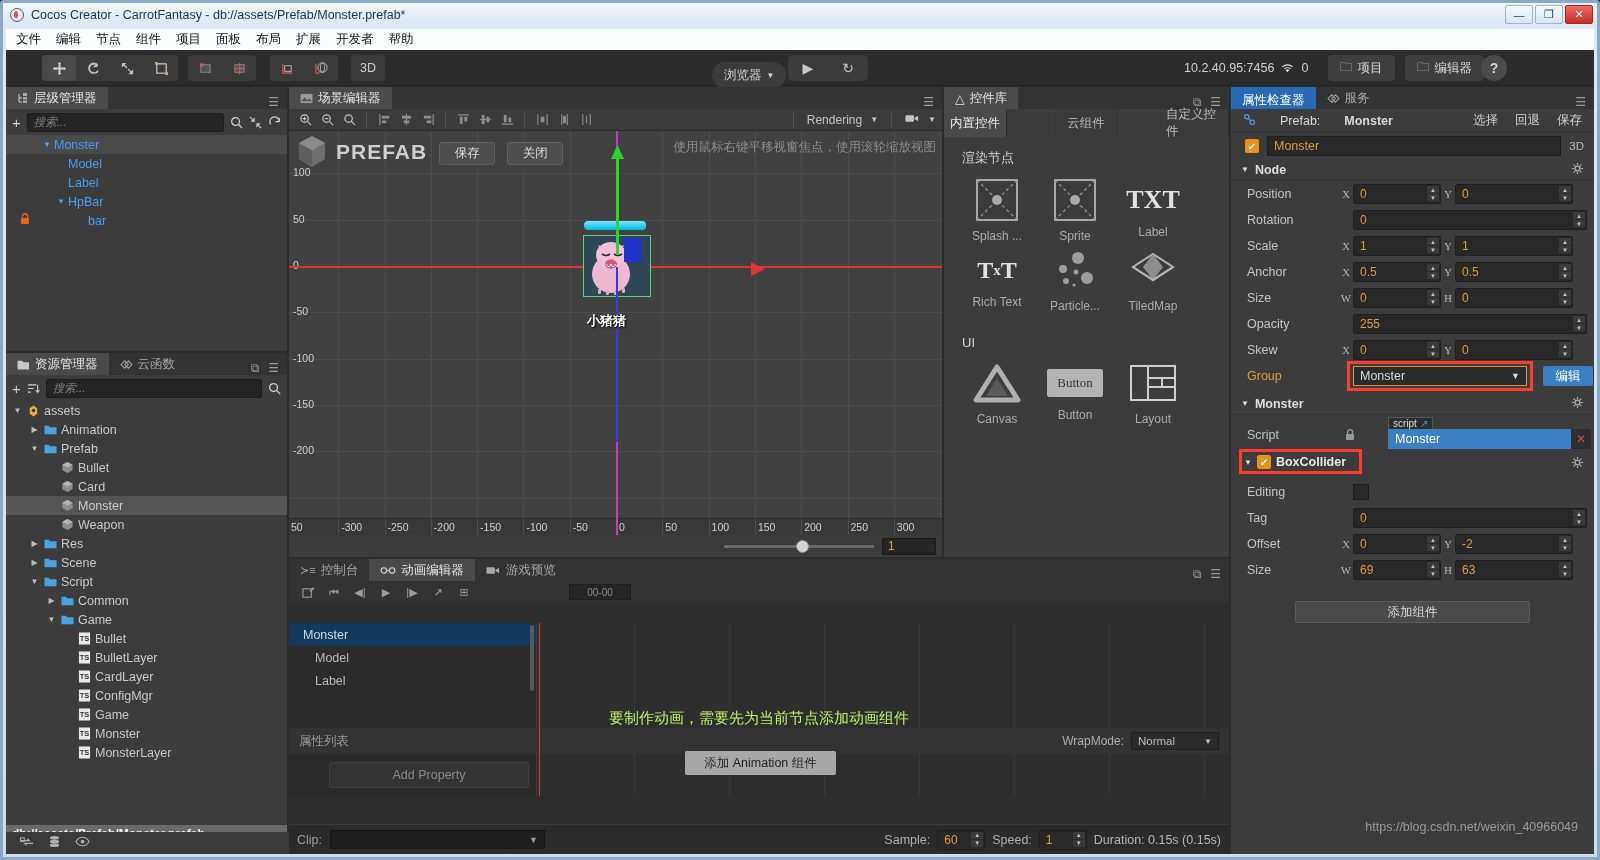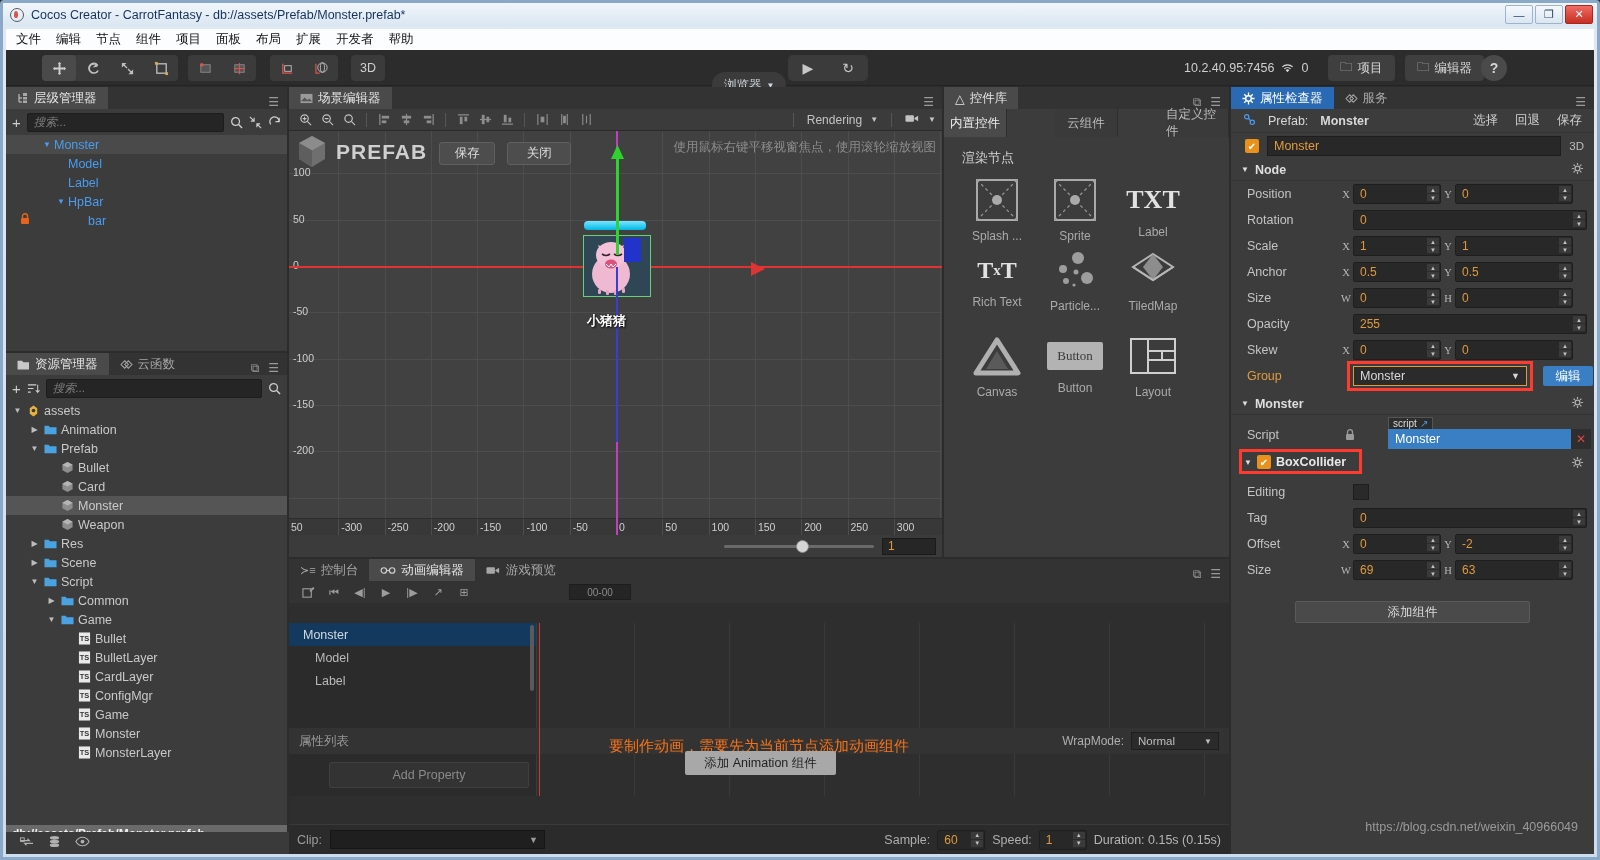--- a/index.html
+++ b/index.html
@@ -34,40 +34,40 @@
 
   
   .toolbar { position:absolute; left:0; top:0; right:0; height:36px;
     background:#2c2c2c; border-bottom:1px solid #232323; }
   .tgroup { position:absolute; top:5px; height:26px; background:#3b3b3b; border-radius:4px;
     display:flex; align-items:center; }
   .tbtn { width:34px; height:26px; display:flex; align-items:center; justify-content:center;
     color:#c6c6c6; }
   .tbtn.active { background:#4a4a4a; border-radius:4px; }
   .tbtn svg { display:block; }
-  .pill { position:absolute; top:22px; height:26px; background:#3b3b3b; border-radius:13px;
+  .pill { position:absolute; top:12px; height:26px; background:#3b3b3b; border-radius:13px;
     display:flex; align-items:center; padding:0 12px; color:#cfd6dd; font-size:12.5px; gap:5px;}
   .playgrp { position:absolute; top:5px; height:26px; background:#3b3b3b; border-radius:5px;
     display:flex; align-items:center; }
   .playgrp div { width:40px; text-align:center; color:#c7c7c7; font-size:14px; }
   .netinfo { position:absolute; top:11px; color:#cfcfcf; font-size:12.5px; display:flex;
     align-items:center; gap:7px; }
   .tb-btn { position:absolute; top:5px; height:26px; background:#3f3f3f; border-radius:4px;
     display:flex; align-items:center; gap:5px; padding:0 12px; color:#d8d8d8; font-size:12.5px;}
   .helpbtn { position:absolute; top:5px; width:26px; height:26px; border-radius:50%;
     background:#4a4a4a; color:#d6d6d6; font-size:14px; display:flex; align-items:center;
     justify-content:center; font-weight:bold; }
 
   
   .panel { position:absolute; background:#3c3c3c; }
   .ptabs { height:22px; background:#333; display:flex; align-items:flex-end; }
   .ptab { height:22px; display:flex; align-items:center; gap:5px; padding:0 11px;
     font-size:12.5px; color:#a7a7a7; background:#333; }
   .ptab.active { background:#4a4a4a; color:#e6e6e6; }
-  .ptab.blue { background:#2a6ab5; color:#fff; }
+  .ptab.blue { background:#2a6ab5; color:#fff;flex-direction:column; }
   .ptabicons { margin-left:auto; display:flex; align-items:center; gap:9px; padding-right:8px;
      color:#9a9a9a; font-size:12px; }
 
   .srow { height:26px; display:flex; align-items:center; gap:6px; padding:0 6px; background:#3c3c3c;}
   .sinput { flex:1; height:19px; background:#252525; border:1px solid #1d1d1d; border-radius:2px;
     color:#7d7d7d; font-size:11.5px; font-style:italic; padding:0 6px; display:flex; align-items:center;}
   .ico { color:#bdbdbd; display:flex; align-items:center; }
 
   .treearea { position:absolute; left:0; right:0; bottom:0; overflow:hidden; background:#3c3c3c;}
   .titem { height:19px; display:flex; align-items:center; font-size:12.5px; color:#4a9cf0;
@@ -652,21 +652,21 @@
         <div style="position:absolute;left:8px;top:4px;display:flex;align-items:center;gap:12px;z-index:5;">
           <div style="display:flex;align-items:center;gap:9px;">
             <svg width="30" height="33" viewBox="0 0 30 33">
                 <path d="M15 1l13 7v16l-13 8-13-8V8z" fill="#6f6f6f"></path>
                 <path d="M15 1l13 7-13 7.5L2 8z" fill="#8c8c8c"></path>
                 <path d="M2 8l13 7.5V31L2 24z" fill="#5e5e5e"></path>
               </svg>
             <span style="color:#cfcfcf;font-size:21px;font-weight:bold;letter-spacing:1px;">PREFAB</span>
           </div>
           <div style="width:56px;height:23px;background:#4d4d4d;border:1px solid #606060;border-radius:3px;display:flex;align-items:center;justify-content:center;color:#ddd;font-size:12.5px;margin-top:4px;">保存</div>
-          <div style="width:64px;height:23px;background:#4d4d4d;border:1px solid #606060;border-radius:3px;display:flex;align-items:center;justify-content:center;color:#ddd;font-size:12.5px;margin-top:4px;">关闭</div>
+          <div style="width:56px;height:23px;background:#4d4d4d;border:1px solid #606060;border-radius:3px;display:flex;align-items:center;justify-content:center;color:#ddd;font-size:12.5px;margin-top:4px;">关闭</div>
         </div>
         <div style="position:absolute;right:6px;top:8px;color:#8c8c8c;font-size:12.5px;z-index:5;">使用鼠标右键平移视窗焦点，使用滚轮缩放视图</div>
 
         <div style="position:absolute;left:298px;top:181px;color:#fff;font-size:13px;font-weight:bold;z-index:4;text-shadow:1px 1px 2px #000;">小猪猪</div>
 
         <div style="position:absolute;left:294px;top:104px;width:68px;height:62px;border:1px solid #66d17a;background:#2f4655;z-index:3;">
           <svg viewBox="0 0 68 62" width="68" height="62" style="display:block">
             <ellipse cx="27" cy="38" rx="19" ry="19" fill="#f0b9d2"></ellipse>
             <ellipse cx="27" cy="19" rx="15" ry="13" fill="#f3c2d8"></ellipse>
             <path d="M14 9l3 8 6-4z" fill="#f3c2d8"></path>
@@ -793,20 +793,21 @@
           </div>
           <div class="wcell">
             <svg width="44" height="42" viewBox="0 0 44 42">
                 <path d="M22 5l20 13-20 13L2 18z" fill="none" stroke="#b5b5b5" stroke-width="2"></path>
                 <path d="M22 5L12 18l10 13 10-13z" fill="#8d8d8d"></path>
                 <path d="M2 18l20 13 20-13" fill="none" stroke="#b5b5b5" stroke-width="2"></path>
               </svg>
             <div class="wname">TiledMap</div>
           </div>
         </div>
+        <div style="padding:8px 0 4px 18px;color:#d5d5d5;font-size:13px;">UI</div>
         <div class="wgrid">
           <div class="wcell">
             <svg width="52" height="42" viewBox="0 0 52 42">
                 <path d="M26 5L47 38H5z" fill="none" stroke="#b0b0b0" stroke-width="5" stroke-linejoin="round"></path>
                 <path d="M26 16l11 18H15z" fill="#5a5a5a"></path>
               </svg>
             <div class="wname">Canvas</div>
           </div>
           <div class="wcell">
             <div style="height:42px;display:flex;align-items:center;justify-content:center;">
@@ -839,21 +840,21 @@
               <path d="M1 6l4-4 4 4-4 4z" fill="none" stroke="#a7a7a7" stroke-width="1.1"></path>
               <path d="M5 6l4-4 4 4-4 4z" fill="none" stroke="#a7a7a7" stroke-width="1.1"></path>
             </svg>
           <span>服务</span>
         </div>
         <div class="ptabicons">
           <span>☰</span>
         </div>
       </div>
 
-      <div style="height:24px;display:flex;align-items:center;gap:12px;padding:0 12px;border-bottom:1px solid #333;">
+      <div style="height:24px;display:flex;align-items:center;gap:24px;padding:0 12px;border-bottom:1px solid #333;">
         <span style="color:#4a9cf0;">
           <svg width="13" height="13" viewBox="0 0 14 14">
               <circle cx="4" cy="4" r="2.3" fill="none" stroke="#4a9cf0" stroke-width="1.3"></circle>
               <circle cx="10" cy="10" r="2.3" fill="none" stroke="#4a9cf0" stroke-width="1.3"></circle>
               <path d="M5.6 5.6l2.8 2.8" stroke="#4a9cf0" stroke-width="1.3"></path>
             </svg></span>
         <span style="color:#d8d8d8;font-size:12.5px;">Prefab:</span>
         <span style="color:#d8d8d8;font-size:12.5px;font-weight:bold;">Monster</span>
         <span style="margin-left:auto;display:flex;gap:17px;color:#cfcfcf;font-size:12.5px;">
           <span>选择</span>
@@ -1154,21 +1155,21 @@
       <div style="position:absolute;left:250px;right:0;top:64px;bottom:58px;overflow:hidden;">
         <div style="position:absolute;left:95px;top:0;bottom:0;width:1px;background:#3a3a3a;"></div>
         <div style="position:absolute;left:190px;top:0;bottom:0;width:1px;background:#3a3a3a;"></div>
         <div style="position:absolute;left:285px;top:0;bottom:0;width:1px;background:#3a3a3a;"></div>
         <div style="position:absolute;left:380px;top:0;bottom:0;width:1px;background:#3a3a3a;"></div>
         <div style="position:absolute;left:475px;top:0;bottom:0;width:1px;background:#3a3a3a;"></div>
         <div style="position:absolute;left:570px;top:0;bottom:0;width:1px;background:#3a3a3a;"></div>
         <div style="position:absolute;left:665px;top:0;bottom:0;width:1px;background:#3a3a3a;"></div>
       </div>
 
-      <div style="position:absolute;left:0;right:0;top:150px;text-align:center;color:#f97316;font-size:15px;z-index:5;margin-top:28px;">要制作动画，需要先为当前节点添加动画组件</div>
+      <div style="position:absolute;left:0;right:0;top:150px;text-align:center;color:#bef264;font-size:15px;z-index:5;">要制作动画，需要先为当前节点添加动画组件</div>
       <div style="position:absolute;left:396px;top:192px;width:151px;height:24px;background:#a8a8a8;border-radius:2px;display:flex;align-items:center;justify-content:center;color:#1f1f1f;font-size:12.5px;z-index:6;">添加 Animation 组件</div>
 
       <div style="position:absolute;left:0;right:0;top:169px;height:26px;background:#333;display:flex;align-items:center;padding:0 10px;">
         <span style="color:#999;font-size:12.5px;">属性列表</span>
         <span style="margin-left:auto;display:flex;align-items:center;gap:7px;">
           <span style="color:#aeaeae;font-size:12px;">WrapMode:</span>
           <span style="width:88px;height:18px;background:#2b2b2b;border:1px solid #1e1e1e;color:#bdbdbd;font-size:11.5px;display:flex;align-items:center;padding:0 6px;position:relative;">
               <span>Normal</span>
               <span style="margin-left:auto;font-size:8px;">▼</span>
             </span>

